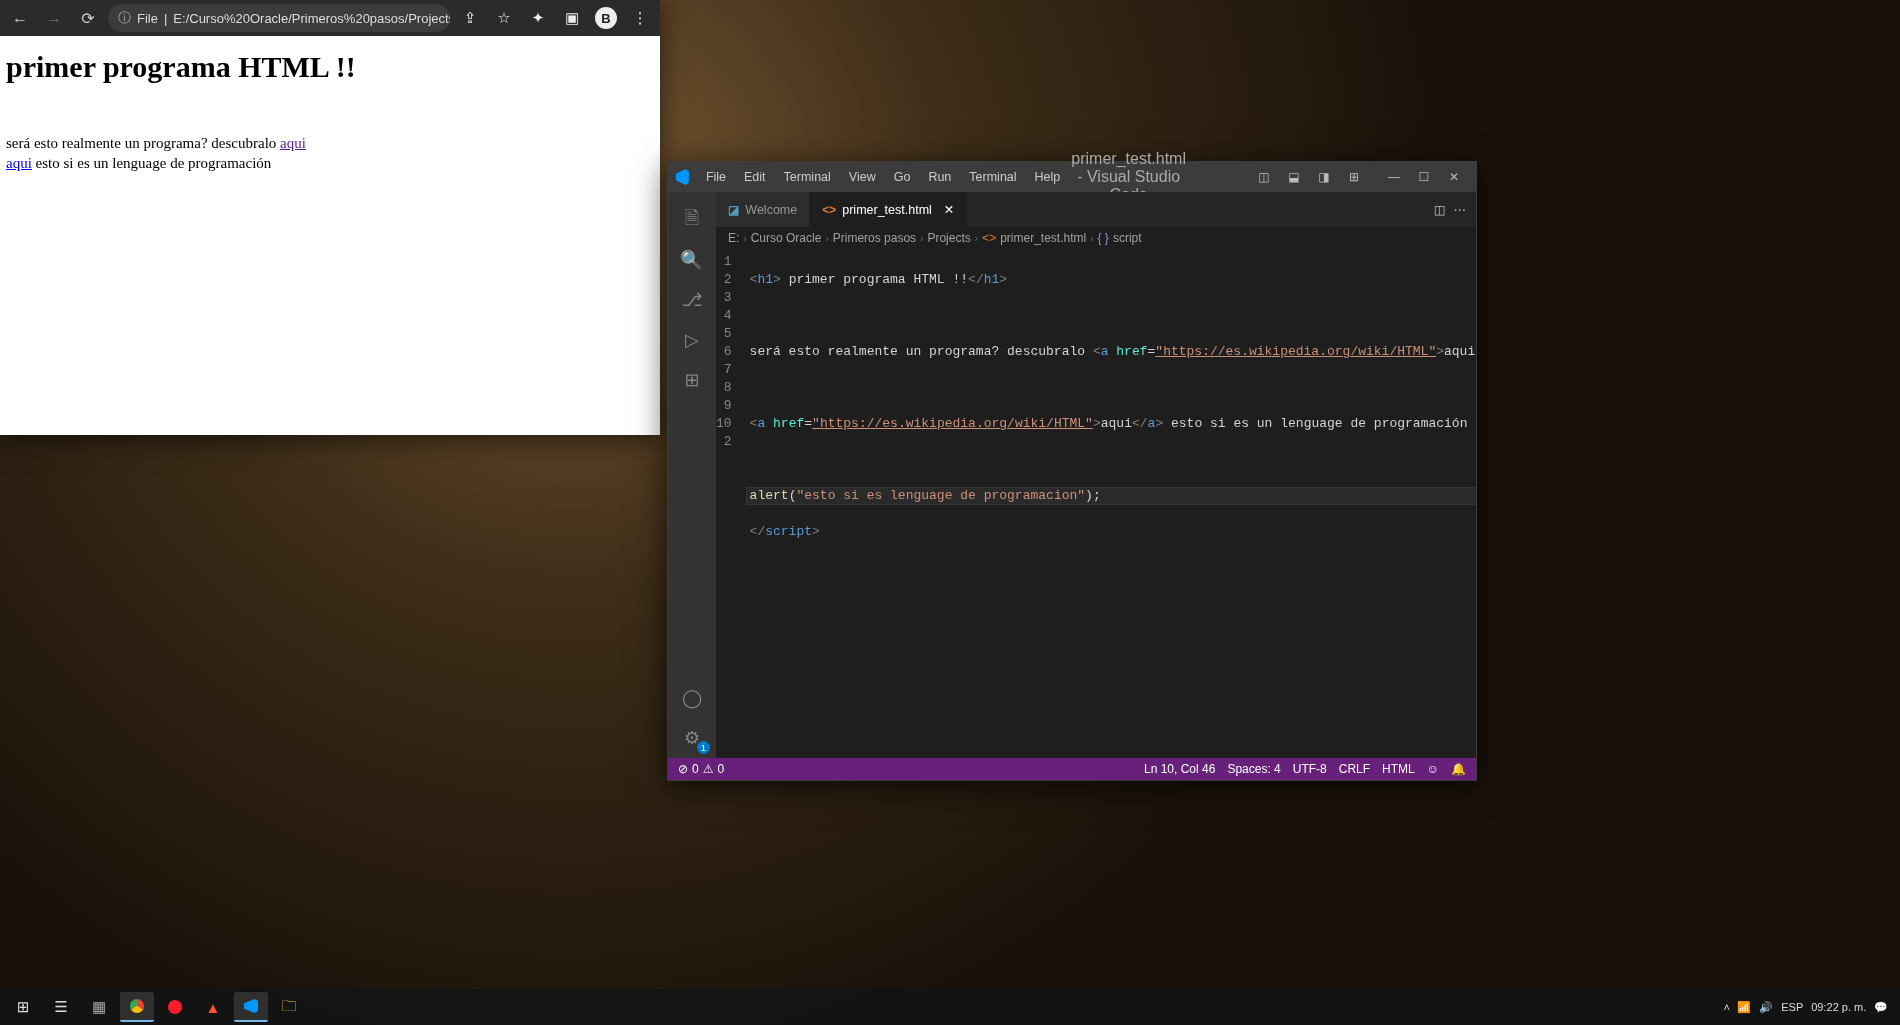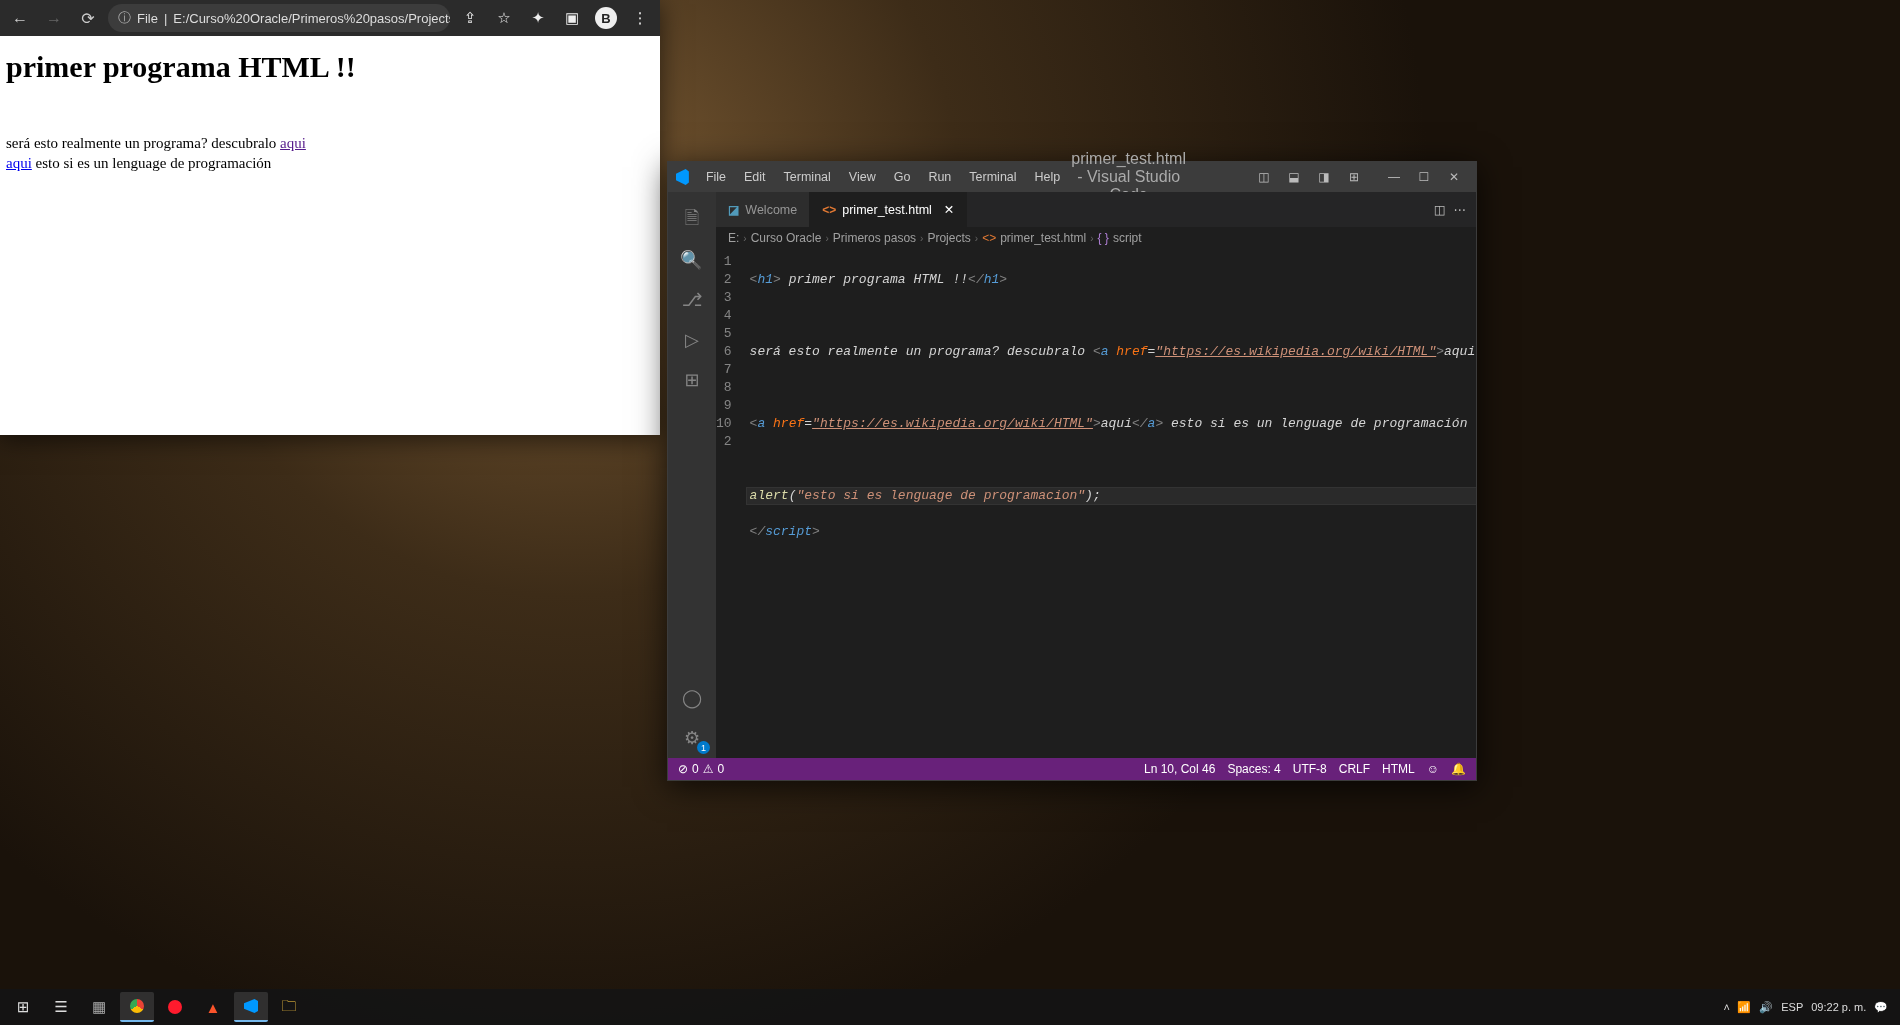--- a/index.html
+++ b/index.html
@@ -202,31 +202,30 @@
     padding: 4px 14px 4px 0;
     background:#1e1e1e;
     user-select:none;
   }
   .code {
     flex:1;
     padding: 4px 0;
     color:#d4d4d4;
     white-space: pre;
     position:relative;
-    font-style:italic;
   }
   .code .line { height:18px; padding-left:4px; position:relative;}
   .code .line.cursor-line { background:#2a2a2a; }
   .code .line.cursor-line::after {
     content:""; position:absolute; left:0;right:0;top:0;bottom:0;
     border:1px solid #333; pointer-events:none;
   }
   .tok-tag-angle { color:#808080; }
   .tok-tag { color:#569cd6; }
-  .tok-attr { color:#f97316; }
+  .tok-attr { color:#5eead4; }
   .tok-str { color:#ce9178; }
   .tok-link { color:#ce9178; text-decoration: underline; }
   .tok-punct { color:#d4d4d4; }
   .tok-func { color:#dcdcaa; }
   .minimap {
     width:80px;
     background:#1e1e1e;
     position:relative;
   }
   .minimap::before {

